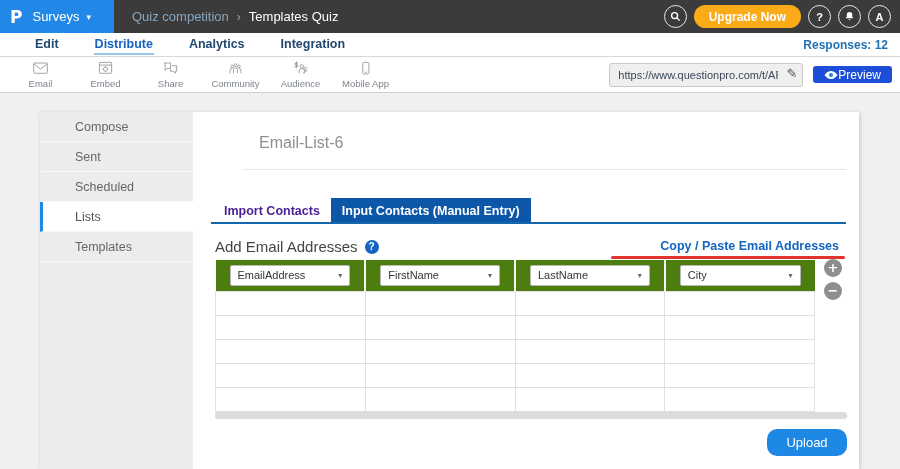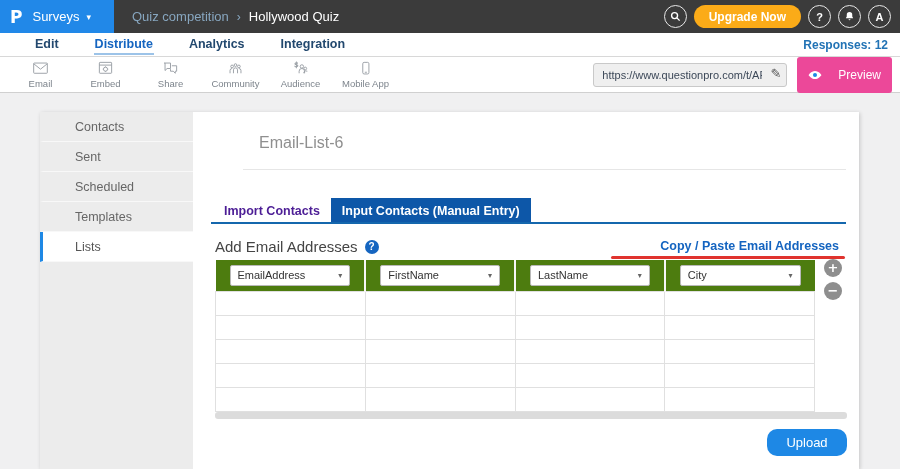--- a/index.html
+++ b/index.html
@@ -30,21 +30,21 @@
   
   .toolbar { height:36px; background:#fff; border-bottom:1px solid #d0d0d0; display:flex; align-items:center; }
   .tool-item { width:65px; display:flex; flex-direction:column; align-items:center; justify-content:center; cursor:pointer; color:#8d949c; }
   .tool-item:first-child { margin-left:8px; }
   .tool-item svg { width:17px; height:15px; stroke:#9aa0a6; fill:none; stroke-width:1.4; }
   .tool-label { font-size:9.5px; color:#7d848c; margin-top:2px; }
   .toolbar-right { margin-left:auto; display:flex; align-items:center; gap:10px; padding-right:8px; }
   .url-wrap { position:relative; }
   .url-input { width:194px; height:24px; background:#efefef; border:1px solid #c9c9c9; border-radius:3px; font-size:11px; color:#3c4858; padding:0 24px 0 8px; font-family:"Liberation Sans", sans-serif; }
   .pencil-icon { position:absolute; right:6px; top:3px; font-size:13px; color:#555; cursor:pointer; }
-  .preview-btn { background:#ec4899; color:#fff; border:none; border-radius:3px; height:36px; padding:0 11px; font-size:12px; display:flex; align-items:center; gap:16px; cursor:pointer; font-family:"Liberation Sans", sans-serif; }
+  .preview-btn { background:#1d4ed8; color:#fff; border:none; border-radius:3px; height:17px; padding:0 11px; font-size:12px; display:flex; align-items:center; gap:0; cursor:pointer; font-family:"Liberation Sans", sans-serif; }
   .preview-btn svg { width:14px; height:10px; }
 
   
   .card { position:absolute; left:40px; top:112px; width:819px; height:357px; background:#fff; box-shadow:1px 1px 4px rgba(0,0,0,.18); display:flex; }
   .sidebar { width:153px; background:#ececec; flex-shrink:0; }
   .side-item { height:30px; display:flex; align-items:center; padding-left:32px; font-size:12.5px; color:#666; border-bottom:1px solid #f8f8f8; cursor:pointer; border-left:3px solid transparent; }
   .side-item.active { background:#fff; border-left:3px solid #1e88e5; color:#555; }
 
   .content { position:relative; flex:1; }
   .page-title { position:absolute; left:66px; top:22px; font-size:16px; color:#8f8f8f; }
@@ -82,21 +82,21 @@
 
 <div class="topbar">
   <div class="logo-area">
     <span class="logo-p">P</span>
     <span class="logo-product">Surveys</span>
     <span class="logo-caret">▾</span>
   </div>
   <div class="breadcrumb">
     <span class="bc-parent">Quiz competition</span>
     <span class="bc-sep">›</span>
-    <span class="bc-current">Hollywood Quiz</span>
+    <span class="bc-current">Templates Quiz</span>
   </div>
   <div class="topbar-right">
     <span class="circle-btn">
       <svg width="11" height="11" viewBox="0 0 24 24" fill="none" stroke="#fff" stroke-width="3">
           <circle cx="10" cy="10" r="6.5"></circle>
           <line x1="15" y1="15" x2="21" y2="21"></line>
         </svg>
     </span>
     <button class="upgrade-btn">Upgrade Now</button>
     <span class="circle-btn">?</span>
@@ -177,25 +177,25 @@
           <circle cx="12" cy="8" r="3.5" fill="#1e88e5"></circle>
         </svg>
       <span>Preview</span>
     </button>
   </div>
 </div>
 
 <div class="card">
 
   <div class="sidebar">
-    <div class="side-item">Contacts</div>
+    <div class="side-item">Compose</div>
     <div class="side-item">Sent</div>
     <div class="side-item">Scheduled</div>
+    <div class="side-item active">Lists</div>
     <div class="side-item">Templates</div>
-    <div class="side-item active">Lists</div>
   </div>
 
   <div class="content">
     <div class="page-title">Email-List-6</div>
     <div class="title-divider"></div>
 
     <div class="tabs">
       <span class="tab">Import Contacts</span>
       <span class="tab active">Input Contacts (Manual Entry)</span>
     </div>

